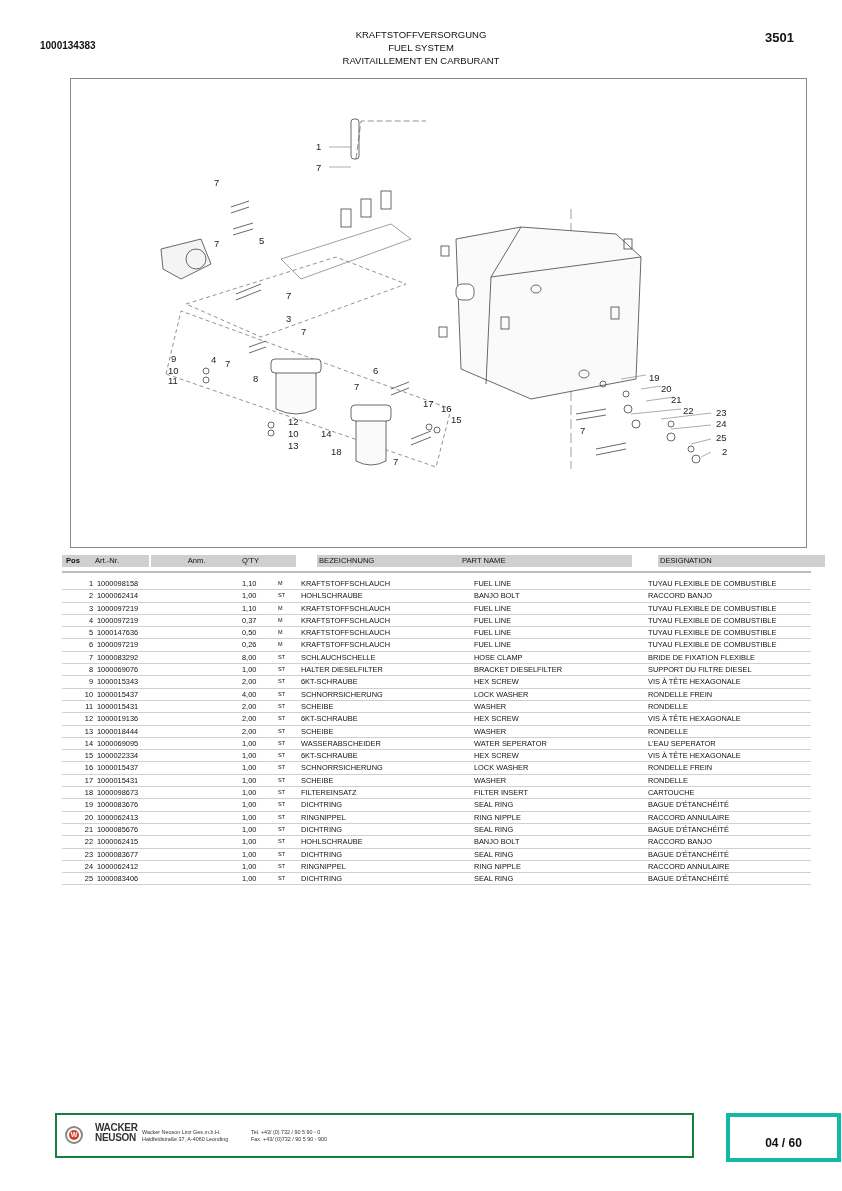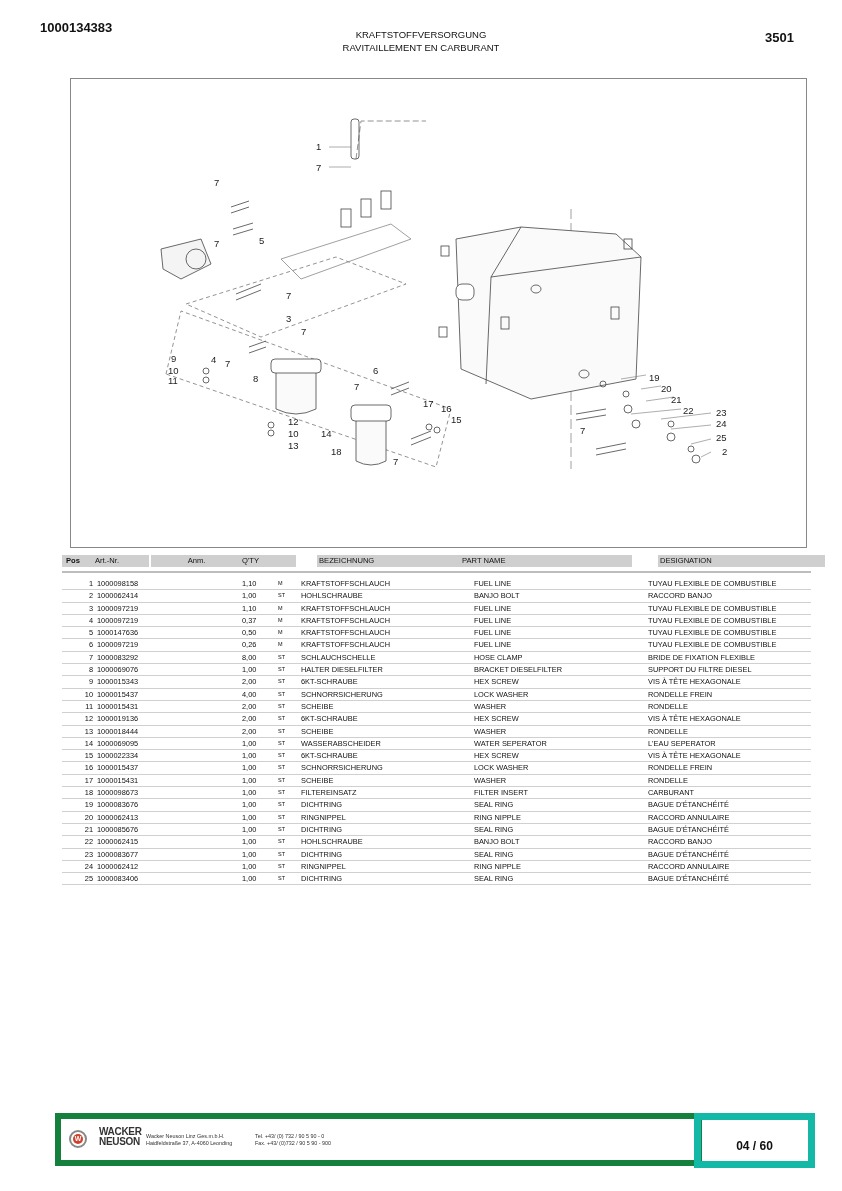--- a/index.html
+++ b/index.html
@@ -1,50 +1,51 @@
 <!DOCTYPE html>
 <html><head>
 <meta charset="utf-8">
 <style>
   html, body { margin: 0; padding: 0; background: #ffffff; }
   body { width: 842px; height: 1191px; position: relative; font-family: "Liberation Sans", sans-serif; color: #111; overflow: hidden; }
-  .doc-number { position: absolute; left: 40px; top: 20px; font-size: 13px; font-weight: bold; }
+  .doc-number { position: absolute; left: 40px; top: 40px; font-size: 10px; font-weight: bold; }
   .title-block { position: absolute; left: 250px; width: 342px; top: 28px; text-align: center; font-size: 9.5px; line-height: 13px; }
   .group-number { position: absolute; right: 48px; top: 30px; font-size: 13px; font-weight: bold; }
   .diagram-frame { position: absolute; left: 70px; top: 78px; width: 735px; height: 468px; border: 1px solid #888; background: #fff; }
   .diagram-frame svg { position: absolute; left: 0; top: 0; }
   .parts-table { position: absolute; left: 62px; top: 555px; width: 749px; border-collapse: collapse; font-size: 7.4px; }
   .hdr-row { height: 13px; }
   .hdr-cell { position: absolute; top: 0; height: 12px; background: #cfcfcf; font-size: 7.6px; line-height: 12px; }
   .hdr-sep { position: absolute; left: 0; top: 16px; width: 749px; height: 2px; background: #bdbdbd; }
   .rows { position: absolute; left: 0; top: 23px; width: 749px; }
   .row { position: relative; height: 11.3px; border-bottom: 1px solid #d0d0d0; line-height: 11px; }
   .row span { position: absolute; top: 0; white-space: nowrap; }
   .c-pos { left: 0; width: 31px; text-align: right; }
   .c-art { left: 35px; }
   .c-qty { left: 180px; width: 33px; text-align: left; }
   .c-unit { left: 216px; font-size: 5.5px; }
   .c-bez { left: 239px; }
   .c-pn { left: 412px; }
   .c-des { left: 586px; }
-  .footer-left { position: absolute; left: 55px; top: 1113px; width: 635px; height: 41px; border: 6px solid #15803d; }
-  .footer-right { position: absolute; left: 694px; top: 1113px; width: 107px; height: 41px; border: 7px solid #14b8a6; font-size: 12px; font-weight: bold; text-align: center; line-height: 52px; }
+  .footer-left { position: absolute; left: 55px; top: 1113px; width: 635px; height: 41px; border: 2px solid #15803d; }
+  .footer-right { position: absolute; left: 726px; top: 1113px; width: 107px; height: 41px; border: 4px solid #14b8a6; font-size: 12px; font-weight: bold; text-align: center; line-height: 52px; }
   .logo-circle { position: absolute; left: 8px; top: 11px; width: 18px; height: 18px; border-radius: 50%; border: 2px solid #888; box-sizing: border-box; background: #fff; }
   .logo-circle-inner { position: absolute; left: 2px; top: 2px; width: 10px; height: 10px; border-radius: 50%; background: #d0402b; color: #fff; font-size: 7px; font-weight: bold; text-align: center; line-height: 10px; }
   .logo-text { position: absolute; left: 38px; top: 8px; font-size: 10px; font-weight: 900; line-height: 10px; color: #333; letter-spacing: -0.3px; }
   .company { position: absolute; left: 85px; top: 14px; font-size: 5.4px; line-height: 7px; color: #333; }
   .contact { position: absolute; left: 194px; top: 14px; font-size: 5.4px; line-height: 7px; color: #333; }
   .callout { font-family: "Liberation Sans", sans-serif; font-size: 9.5px; fill: #222; }
 </style>
 </head>
 <body>
 
 <div class="doc-number">1000134383</div>
 <div class="title-block">
   <div>KRAFTSTOFFVERSORGUNG</div>
+  <div>FUEL SYSTEM</div>
   <div>RAVITAILLEMENT EN CARBURANT</div>
 </div>
 <div class="group-number">3501</div>
 
 <div class="diagram-frame">
   <svg width="735" height="468" viewBox="0 0 735 468">
     <g stroke="#444" stroke-width="0.8" fill="none">
 
       <path d="M115 225 L265 178 L335 205 L190 258 Z" stroke-dasharray="4,3" stroke="#777"></path>
       <path d="M95 295 L110 232 L380 330 L365 388 Z" stroke-dasharray="4,3" stroke="#777"></path>
@@ -327,21 +328,21 @@
         <span class="c-pn">WASHER</span>
         <span class="c-des">RONDELLE</span>
       </div>
     <div class="row">
         <span class="c-pos">18</span>
         <span class="c-art">1000098673</span>
         <span class="c-qty">1,00</span>
         <span class="c-unit">ST</span>
         <span class="c-bez">FILTEREINSATZ</span>
         <span class="c-pn">FILTER INSERT</span>
-        <span class="c-des">CARBURANT</span>
+        <span class="c-des">CARTOUCHE</span>
       </div>
     <div class="row">
         <span class="c-pos">19</span>
         <span class="c-art">1000083676</span>
         <span class="c-qty">1,00</span>
         <span class="c-unit">ST</span>
         <span class="c-bez">DICHTRING</span>
         <span class="c-pn">SEAL RING</span>
         <span class="c-des">BAGUE D'ÉTANCHÉITÉ</span>
       </div>

